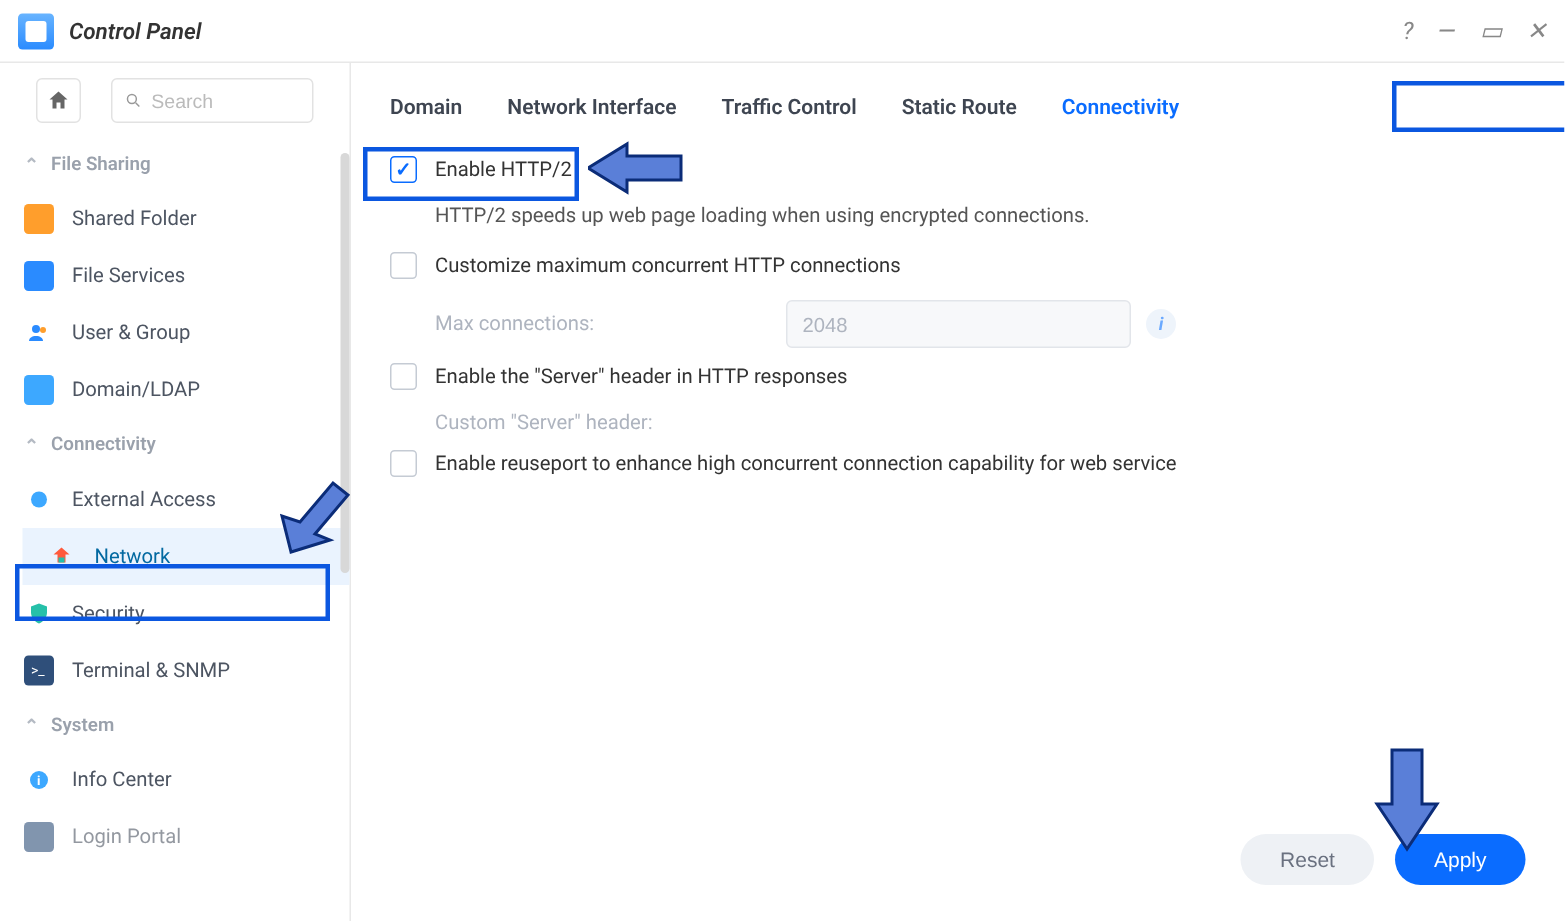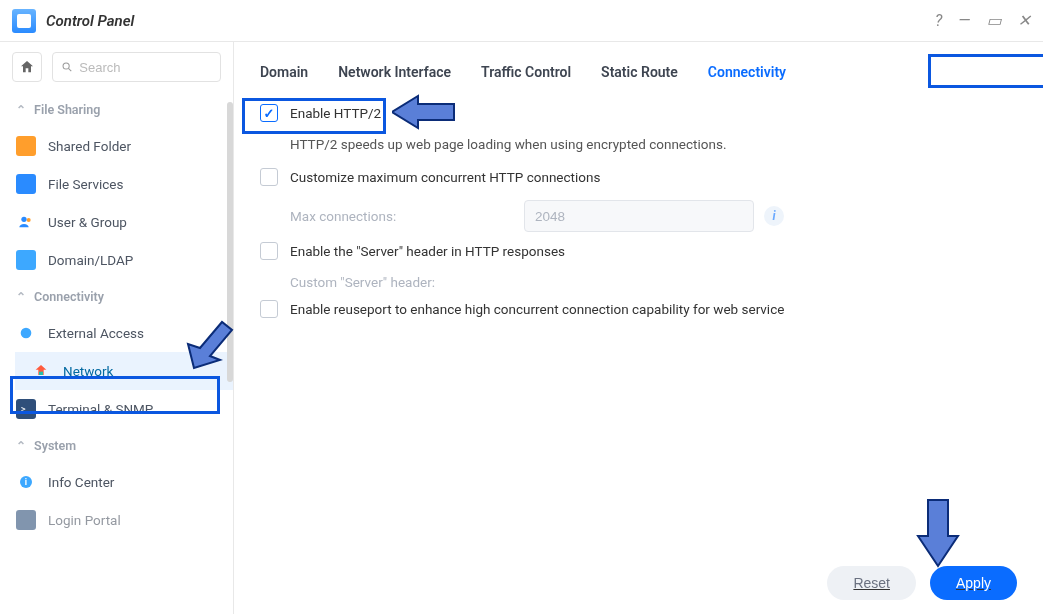--- a/index.html
+++ b/index.html
@@ -12,21 +12,21 @@
 .titlebar .app-icon .inner { width: 14px; height: 14px; background: #fff; border-radius: 2px; display:flex; }
 .titlebar .title { font-weight: 600; font-size: 15px; color: #333; flex: 1; }
 .win-controls { display: flex; align-items: center; gap: 16px; color: #888; }
 .win-controls span { cursor: pointer; font-size: 16px; line-height: 1; }
 
 
 .body { display: flex; flex: 1; overflow: hidden; }
 
 .sidebar { width: 234px; border-right: 1px solid #e8e8e8; display: flex; flex-direction: column; background: #fff; position: relative; }
 .sidebar .scrollbar-fake { position:absolute; right:0; top:60px; width:6px; height:280px; background:#d8d8d8; border-radius:3px; }
-.home-search { display: flex; align-items: center; padding: 10px 12px; gap: 10px; }
+.home-search { display: flex; align-items: center; padding: 10px 24px; gap: 20px; }
 .home-btn { width: 30px; height: 30px; border: 1px solid #e2e2e2; border-radius: 4px; display:flex; align-items:center; justify-content:center; color:#555; }
 .search-box { flex:1; display:flex; align-items:center; border:1px solid #e2e2e2; border-radius:4px; height:30px; padding:0 8px; color:#999; }
 .search-box input { border:none; outline:none; font-size:13px; margin-left:6px; color:#555; width:100%; background:transparent; }
 .search-box input::placeholder { color:#bbb; }
 
 .section-header { display:flex; align-items:center; padding: 10px 16px; color:#9aa1ac; font-size:12.5px; font-weight:600; cursor:pointer; gap:8px; }
 .section-header .chev { font-size:12px; color:#b4bac3; }
 
 .nav-item { display:flex; align-items:center; padding: 9px 16px; gap:12px; cursor:pointer; color:#4d5562; font-size:13.5px; }
 .nav-item.active { background:#eaf3fe; color:#0369a1;margin-left:15px; }
@@ -47,21 +47,21 @@
 .checkbox { width:18px; height:18px; border:1px solid #c5cbd4; border-radius:3px; margin-right:12px; display:flex; align-items:center; justify-content:center; }
 .checkbox.checked { border-color:#0a6cff; background:#fff; }
 .checkbox.checked::after { content:"✓"; color:#0a6cff; font-size:13px; font-weight:800; }
 .label { color:#333; font-size:13.5px; }
 .help-text { margin-left:30px; color:#555; font-size:13.5px; margin-bottom:16px; }
 .sub-row { display:flex; align-items:center; margin:10px 0 10px 30px; gap:4px; }
 .sub-label { color:#aeb4bf; width:230px; font-size:13.5px; }
 .text-input { width:230px; height:32px; border:1px solid #e2e5ea; border-radius:4px; padding:0 10px; background:#f7f8fa; color:#aeb4bf; font-size:13.5px; }
 .info-badge { width:20px; height:20px; border-radius:50%; background:#eef4fb; color:#6aa9ff; font-style:italic; font-weight:bold; display:flex; align-items:center; justify-content:center; font-size:12px; margin-left:6px; }
 
-.footer { position:absolute; bottom:14px; right:26px; display:flex; gap:14px;text-decoration:underline; }
+.footer { position:absolute; bottom:24px; right:26px; display:flex; gap:14px; }
 .btn { height:34px; padding:0 26px; border-radius:17px; border:none; cursor:pointer; font-size:14px; }
 .btn.reset { background:#eef1f5; color:#6a7180; }
 .btn.apply { background:#0a6cff; color:#fff; font-weight:500; }
 
 
 .ic-orange{background:#ff9e2c;} .ic-blue{background:#2a8bff;} .ic-navy{background:#2f4f7a;} .ic-bluel{background:#3da8ff;}
 .nav-icon svg{width:16px;height:16px;}
 </style>
 </head>
 <body>
@@ -138,20 +138,28 @@
         <span>External Access</span>
       </div>
       <div class="nav-item active">
         <div class="nav-icon">
             <svg viewBox="0 0 24 24">
               <path d="M12 3l8 7h-4v8H8v-8H4z" fill="#ff5a3c"></path>
               <rect x="9" y="13" width="6" height="5" fill="#26c0a9"></rect>
             </svg>
           </div>
         <span>Network</span>
+      </div>
+      <div class="nav-item">
+        <div class="nav-icon">
+            <svg viewBox="0 0 24 24" fill="#26c0a9">
+              <path d="M12 2l8 3v6c0 5-3.5 9-8 11-4.5-2-8-6-8-11V5z"></path>
+            </svg>
+          </div>
+        <span>Security</span>
       </div>
       <div class="nav-item">
         <div class="nav-icon ic-navy">
             <svg viewBox="0 0 24 24" fill="#fff">
               <text x="4" y="17" font-size="14">&gt;_</text>
             </svg>
           </div>
         <span>Terminal &amp; SNMP</span>
       </div>
 

